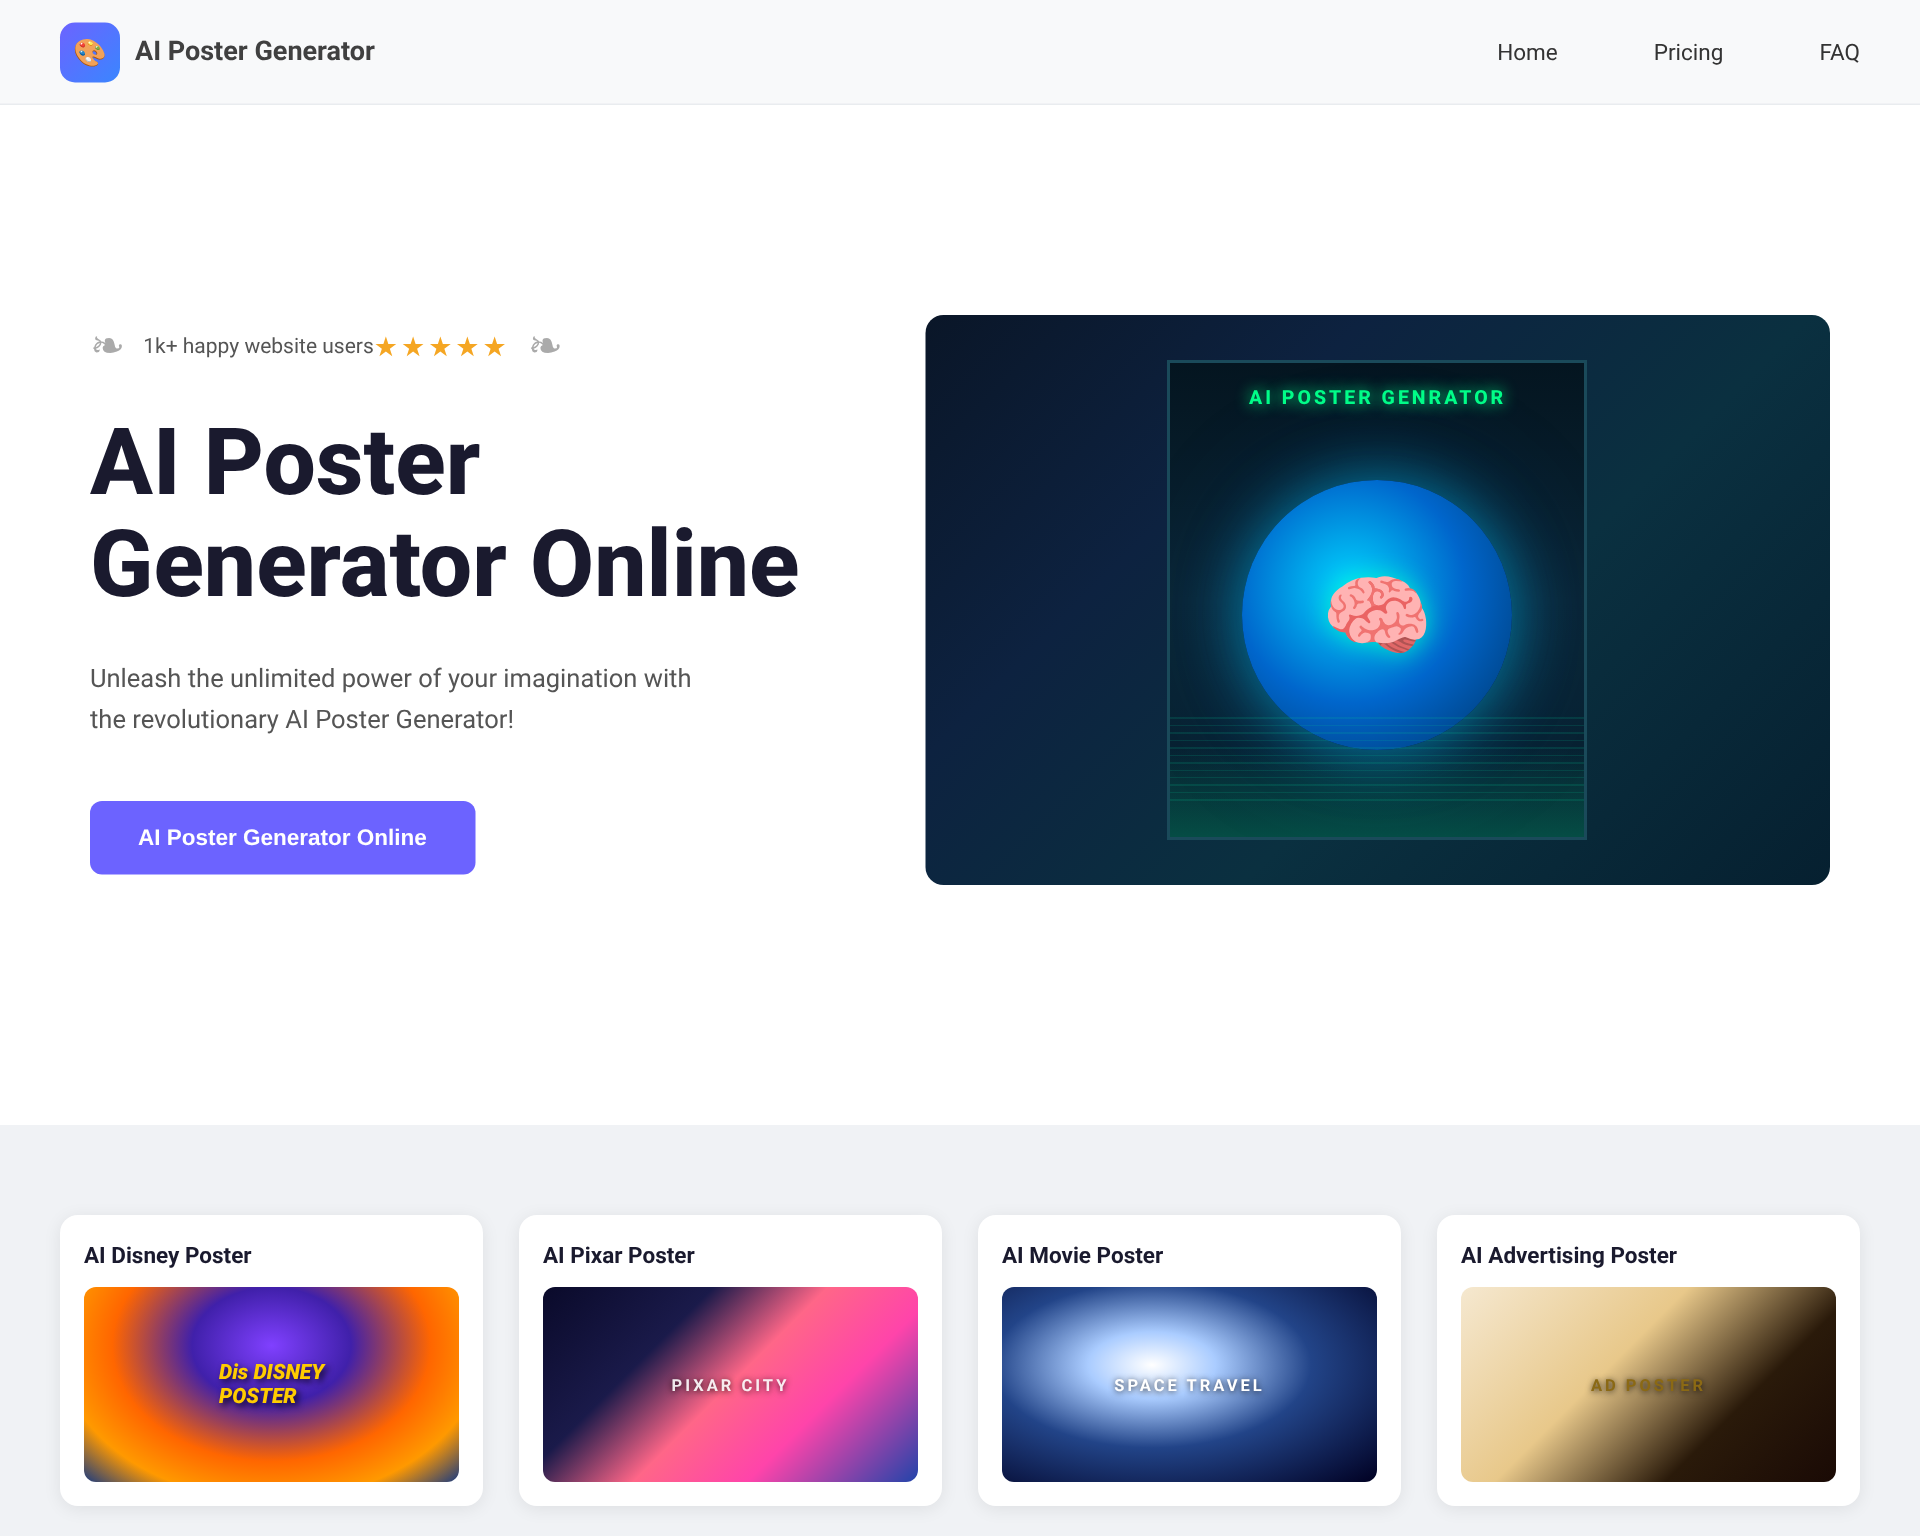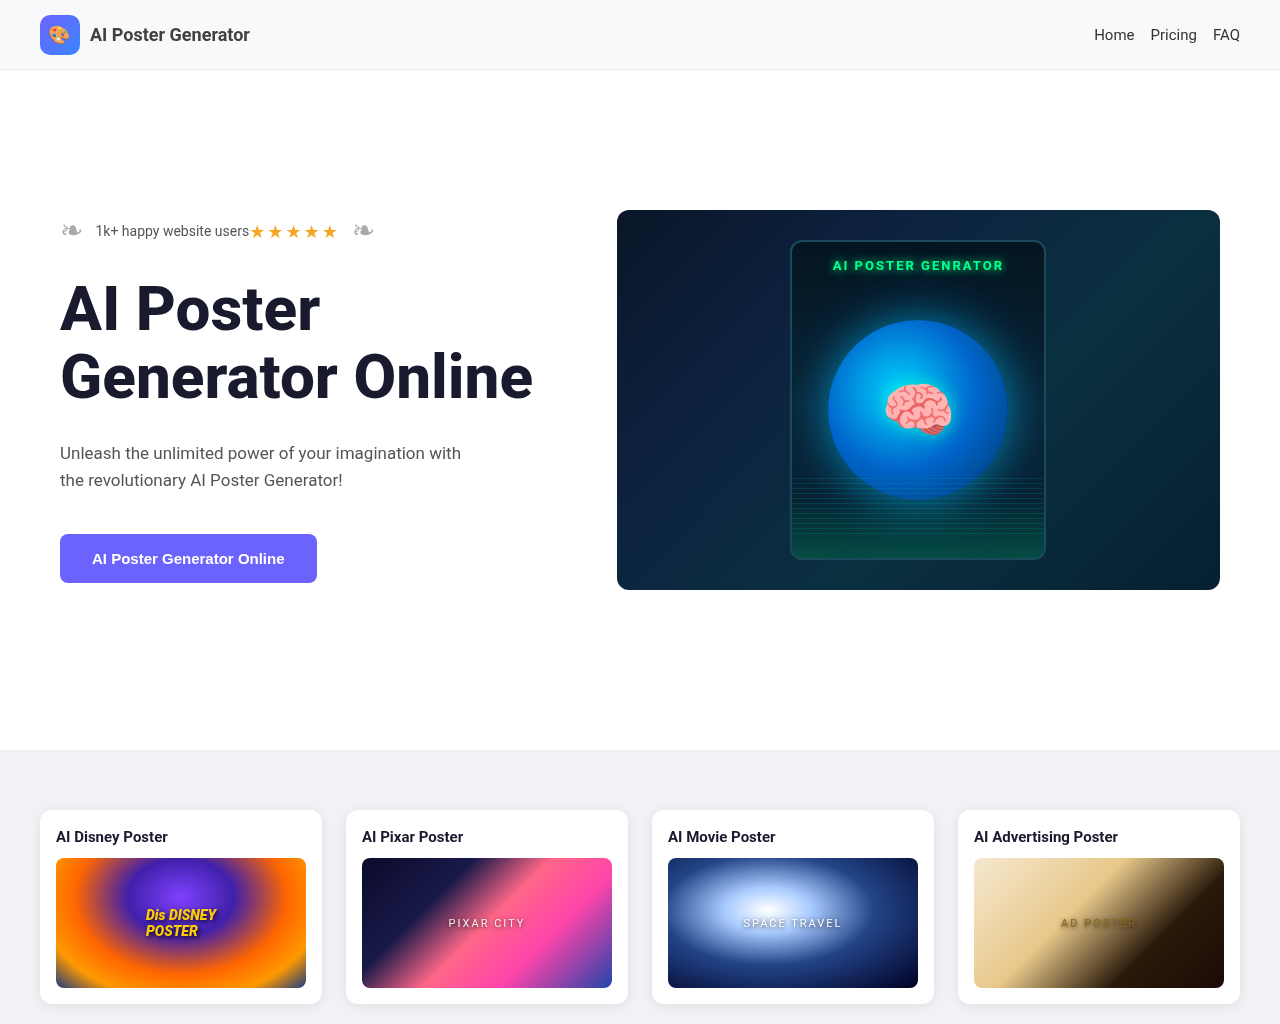--- a/index.html
+++ b/index.html
@@ -11,21 +11,21 @@
       padding: 0 40px; height: 70px; background: #f8f9fa; border-bottom: 1px solid #e9ecef;
     }
     .nav-brand { display: flex; align-items: center; gap: 10px; }
     .nav-logo {
       width: 40px; height: 40px; border-radius: 10px;
       background: linear-gradient(135deg, #6c63ff, #3a86ff);
       display: flex; align-items: center; justify-content: center;
       font-size: 18px;
     }
     .nav-title { font-weight: 700; font-size: 18px; color: #404040; }
-    .nav-links { display: flex; align-items: center; gap: 16px; }
+    .nav-links { display: flex; align-items: center; gap: 64px; }
     .nav-link { text-decoration: none; color: #333; font-size: 15px; }
     .btn-get-started {
       background: #6c63ff; color: #fff; border: none; border-radius: 8px;
       padding: 12px 28px; font-size: 15px; font-weight: 600; cursor: pointer;
     }
 
     
     .hero {
       display: flex; align-items: center; justify-content: space-between;
       padding: 60px 60px 80px 60px; max-width: 1280px; margin: 0 auto; min-height: 680px;
@@ -46,22 +46,22 @@
       padding: 16px 32px; font-size: 15px; font-weight: 600; cursor: pointer;
     }
 
     .hero-right { flex: 0 0 52%; }
     .hero-image-container {
       width: 100%; height: 380px; border-radius: 12px; overflow: hidden;
       background: linear-gradient(135deg, #0a1628 0%, #0d2240 30%, #0a3040 60%, #062030 100%);
       display: flex; align-items: center; justify-content: center; position: relative;
     }
     .hero-poster-mock {
-      width: 256px; height: 320px; background: linear-gradient(180deg, #041520 0%, #0a2535 50%, #062030 100%);
-      border: 2px solid #1a4a5a; border-radius: 12px; display: flex; flex-direction: column;
+      width: 280px; height: 320px; background: linear-gradient(180deg, #041520 0%, #0a2535 50%, #062030 100%);
+      border: 2px solid #1a4a5a; border-radius: 0; display: flex; flex-direction: column;
       align-items: center; justify-content: center; position: relative; overflow: hidden;
     }
     .poster-title-text {
       font-size: 13px; font-weight: 800; color: #00ff88; letter-spacing: 2px;
       text-align: center; position: absolute; top: 16px; padding: 0 10px;
       text-shadow: 0 0 10px #00ff88;
     }
     .brain-circle {
       width: 180px; height: 180px; border-radius: 50%;
       background: radial-gradient(circle at 40% 40%, #00d4ff, #0066cc, #003366);
@@ -125,21 +125,21 @@
       display: flex; align-items: center; justify-content: center;
     }
     
     .advertising-img {
       width: 100%; height: 100%;
       background: linear-gradient(135deg, #f5e8d0 0%, #e8c88a 40%, #2a1a0a 70%, #1a0a05 100%);
       display: flex; align-items: center; justify-content: center;
     }
 
     .img-placeholder-text {
-      font-size: 11px; font-weight: 400; color: rgba(255,255,255,0.9);
+      font-size: 11px; font-weight: 700; color: rgba(255,255,255,0.9);
       text-align: center; letter-spacing: 2px; text-transform: uppercase;
       text-shadow: 0 1px 4px rgba(0,0,0,0.8);
     }
     .disney-text { color: #ffcc00; font-size: 14px; font-style: italic; }
     .space-text { color: #ffffff; }
     .adv-text { color: #8b6914; }
   </style>
 </head>
 <body>
 

